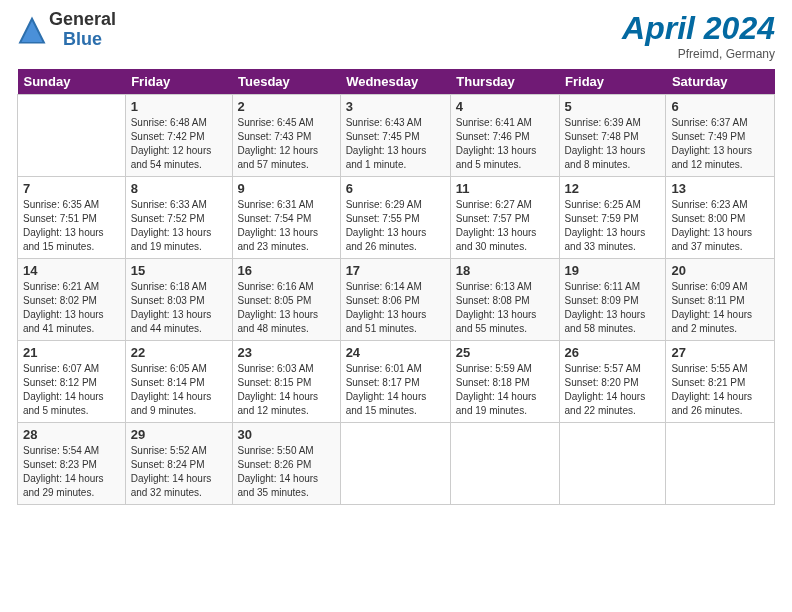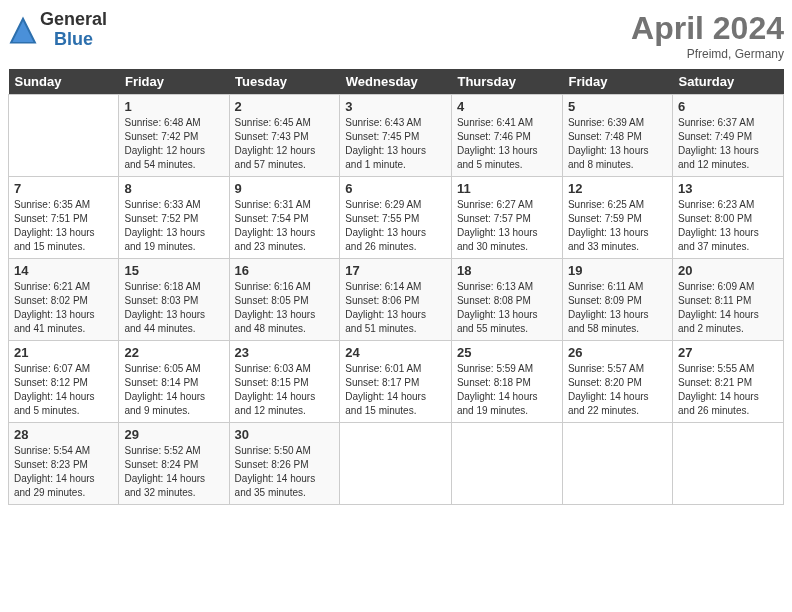--- a/index.html
+++ b/index.html
@@ -5,21 +5,21 @@
     * { margin: 0; padding: 0; box-sizing: border-box; }
     body {
       font-family: Arial, sans-serif;
       background: #fff;
       width: 792px;
       height: 612px;
       overflow: hidden;
     }
     .container {
       width: 792px;
-      padding: 10px 8px;
+      padding: 10px 17px;
     }
     .header-area {
       display: flex;
       justify-content: space-between;
       align-items: flex-start;
       margin-bottom: 8px;
     }
     .logo {
       display: flex;
       align-items: center;
@@ -44,33 +44,34 @@
       width: 30px;
       height: 30px;
       margin-right: 2px;
     }
     .title-area {
       text-align: right;
     }
     .month-title {
       font-size: 32px;
       font-weight: bold;
-      color: #737373;
+      color: #0369a1;
+      font-style: italic;
     }
     .location-title {
       font-size: 12px;
       color: #555;
     }
     table {
       width: 100%;
       border-collapse: collapse;
       font-size: 11px;
     }
     thead tr th {
-      background-color: #404040;
+      background-color: #701a75;
       color: #fff;
       text-align: left;
       padding: 5px 6px;
       font-size: 13px;
       font-weight: bold;
     }
     tbody tr td {
       border: 1px solid #ccc;
       vertical-align: top;
       padding: 4px 5px;

